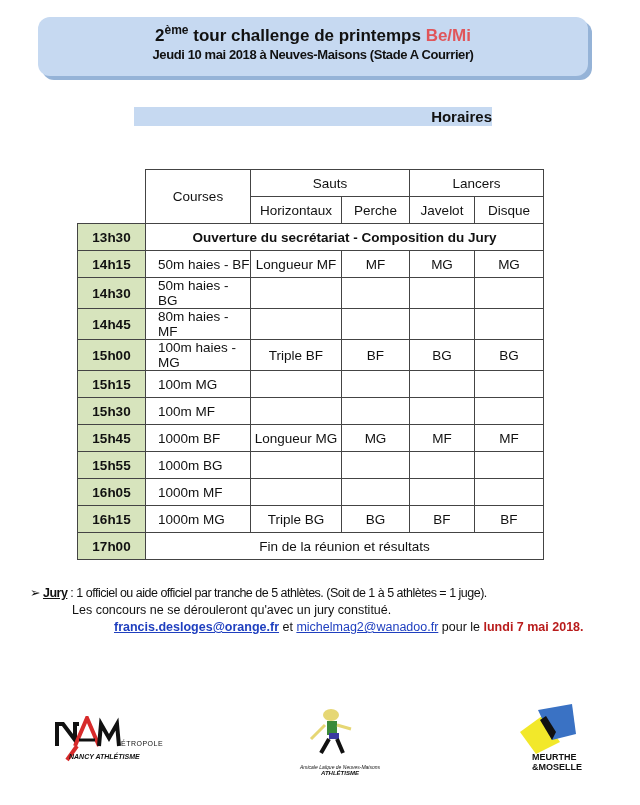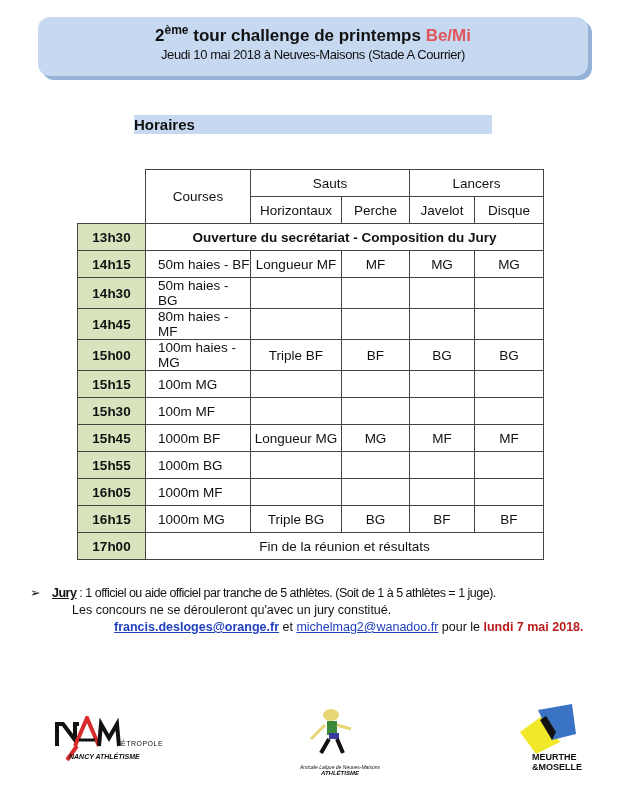--- a/index.html
+++ b/index.html
@@ -4,35 +4,35 @@
 <style>
   html, body { margin:0; padding:0; background:#ffffff; }
   body { width:640px; height:805px; position:relative; overflow:hidden;
          font-family:"Liberation Sans", sans-serif; color:#111; }
   .hdr { position:absolute; left:38px; top:17px; width:550px; height:59px;
          background:#c6d9f1; border-radius:12px;
          box-shadow:4px 4px 0 #95b3d7; text-align:center; }
   .hdr-title { margin-top:9px; font-weight:bold; font-size:17px; line-height:20px; }
   .hdr-title sup { font-size:12px; vertical-align:7px; line-height:0; }
   .hdr-title .accent { color:#e0555a; }
-  .hdr-sub { font-weight:normal; font-size:13px; line-height:18px; letter-spacing:-0.4px; }
-  .sec { position:absolute; left:134px; top:115px; width:358px; height:19px;
-         background:#c6d9f1; text-align:left; font-weight:bold; font-size:15px; line-height:19px; }
+  .hdr-sub { font-weight:bold; font-size:13px; line-height:18px; letter-spacing:-0.4px; }
+  .sec { position:absolute; left:134px; top:107px; width:358px; height:19px;
+         background:#c6d9f1; text-align:right; font-weight:bold; font-size:15px; line-height:19px; }
   table.sched { position:absolute; left:77px; top:169px; border-collapse:collapse; font-size:13.5px; }
   table.sched td { border:1px solid #444; height:26px; padding:0; text-align:center; }
   table.sched td.blank { border:none; }
   table.sched td.time { background:#d7e4bd; font-weight:bold; width:67px;margin-top:44px; }
   table.sched td.left { text-align:left; padding-left:12px; }
   table.sched td.bold { font-weight:bold; }
   .c1 { width:104px; } .c2 { width:90px; } .c3 { width:67px; } .c4 { width:64px; } .c5 { width:68px; }
   .notes { position:absolute; left:30px; top:585px; font-size:12.5px; line-height:17px; }
   .notes .l1 { letter-spacing:-0.5px; }
   .notes .ind { padding-left:42px; }
   .notes .ind2 { padding-left:84px; }
-  .notes u.jury { font-weight:bold;margin-left:9px; }
+  .notes u.jury { font-weight:bold; }
   .notes a { color:#1f3fbf; }
   .notes a.b { font-weight:bold; }
   .notes .red { color:#b91c1c; font-weight:bold; }
   .logo { position:absolute; }
 </style>
 </head>
 <body>
 
 <div class="hdr">
   <div class="hdr-title"><span>2</span><sup>ème</sup><span> tour challenge de printemps </span><span class="accent">Be/Mi</span></div>

